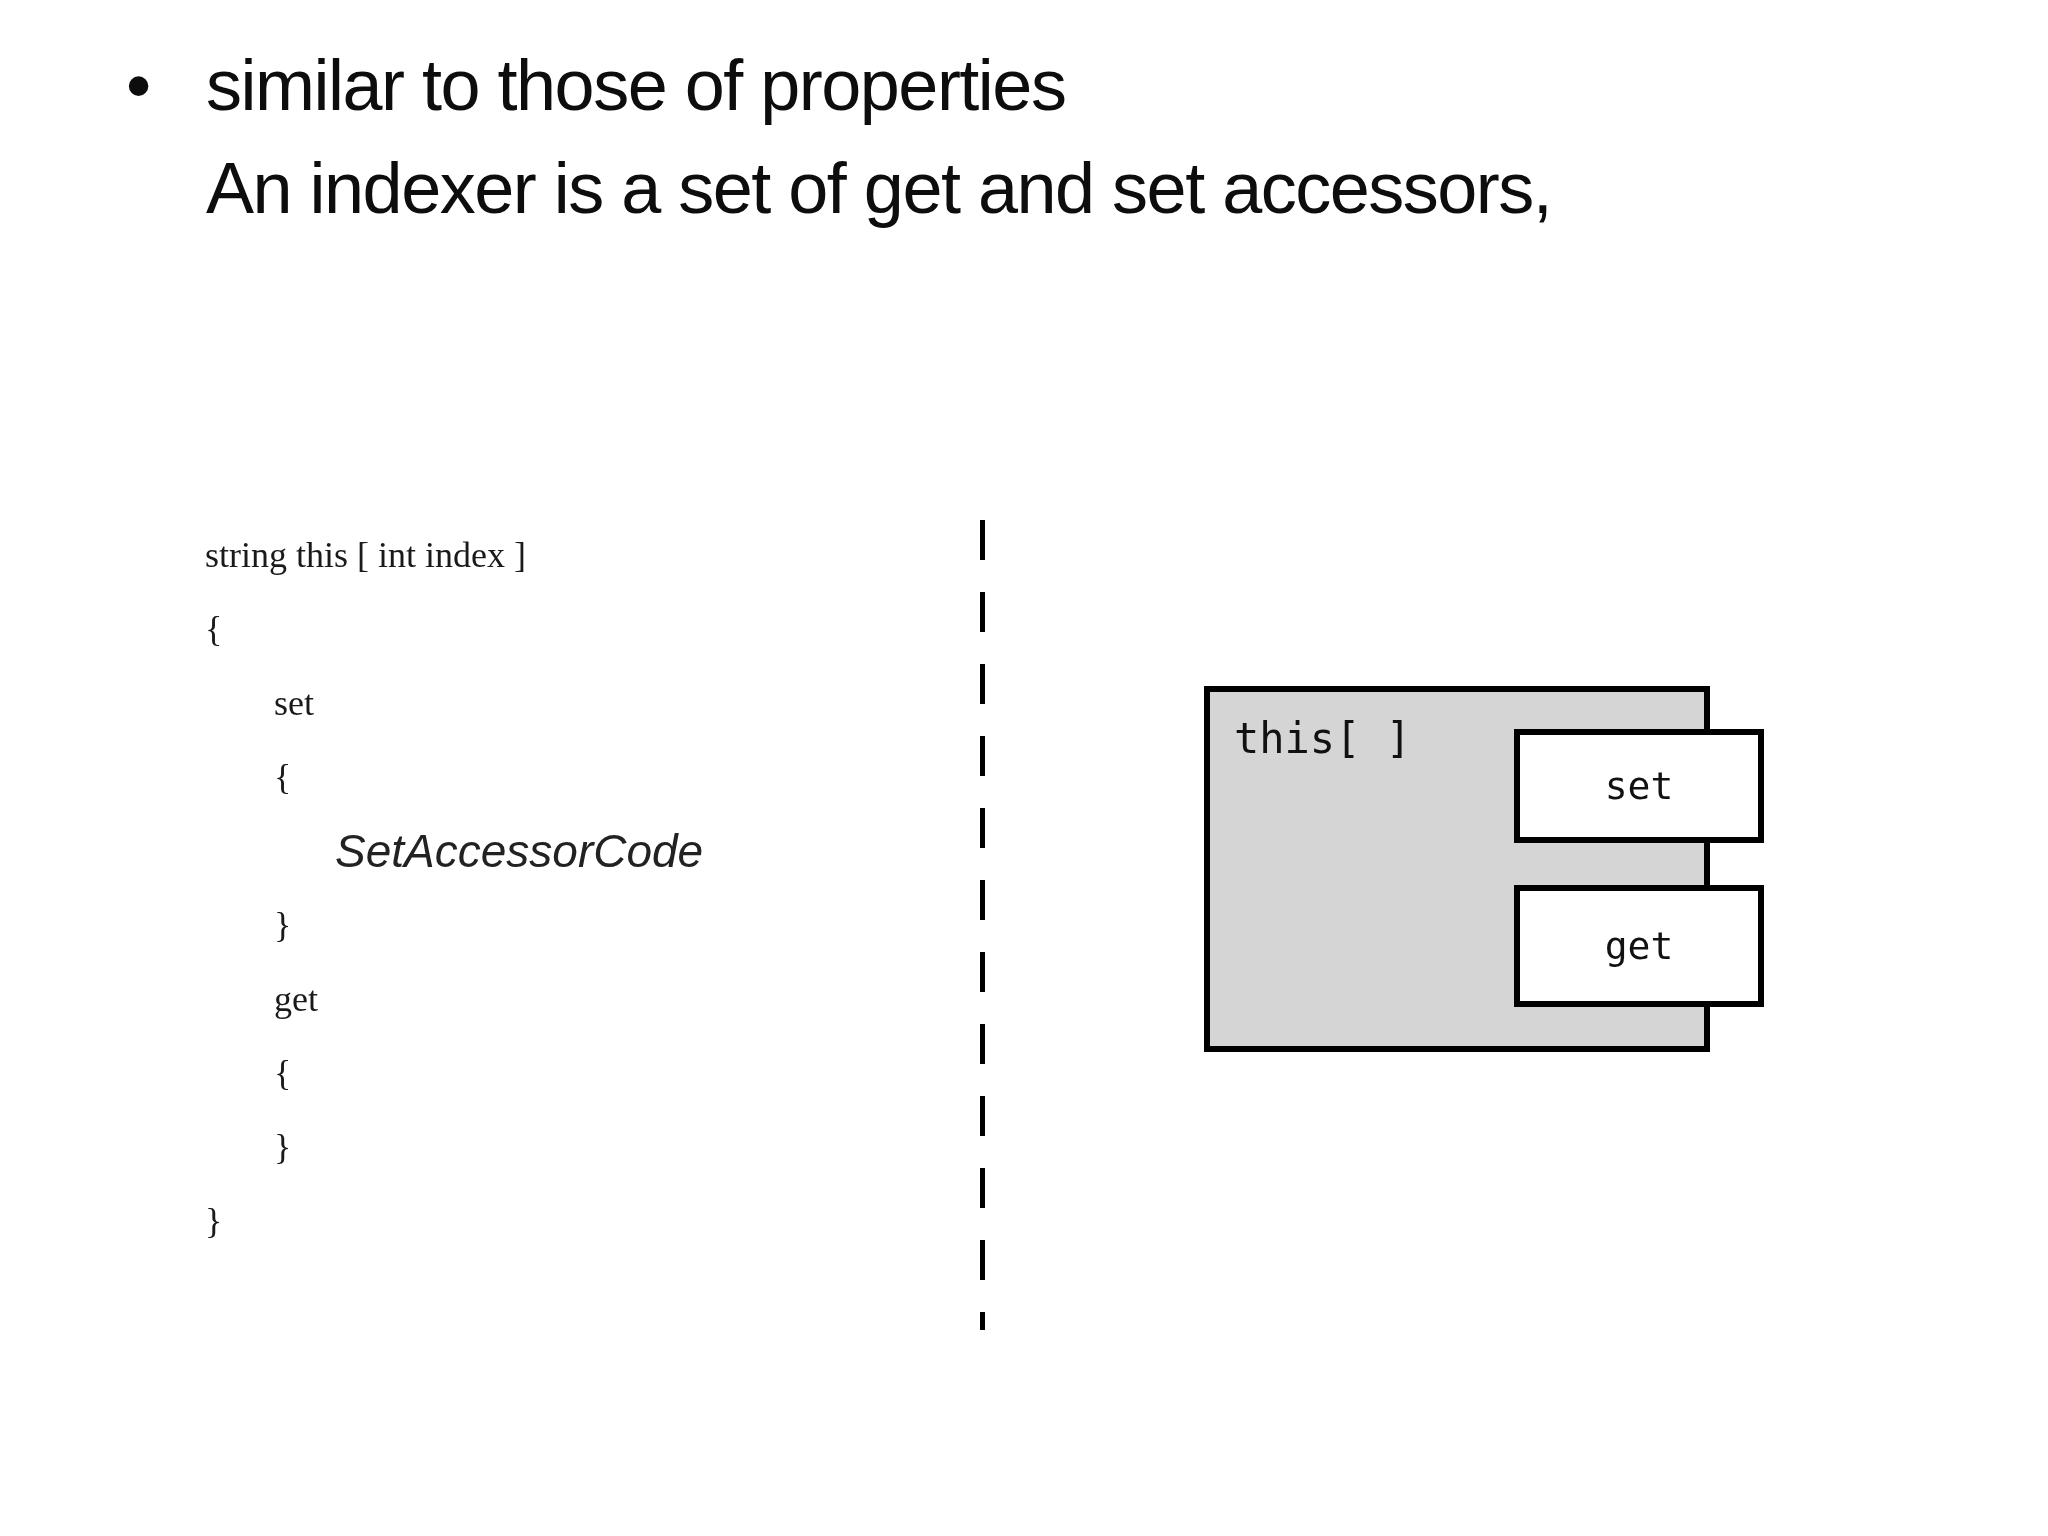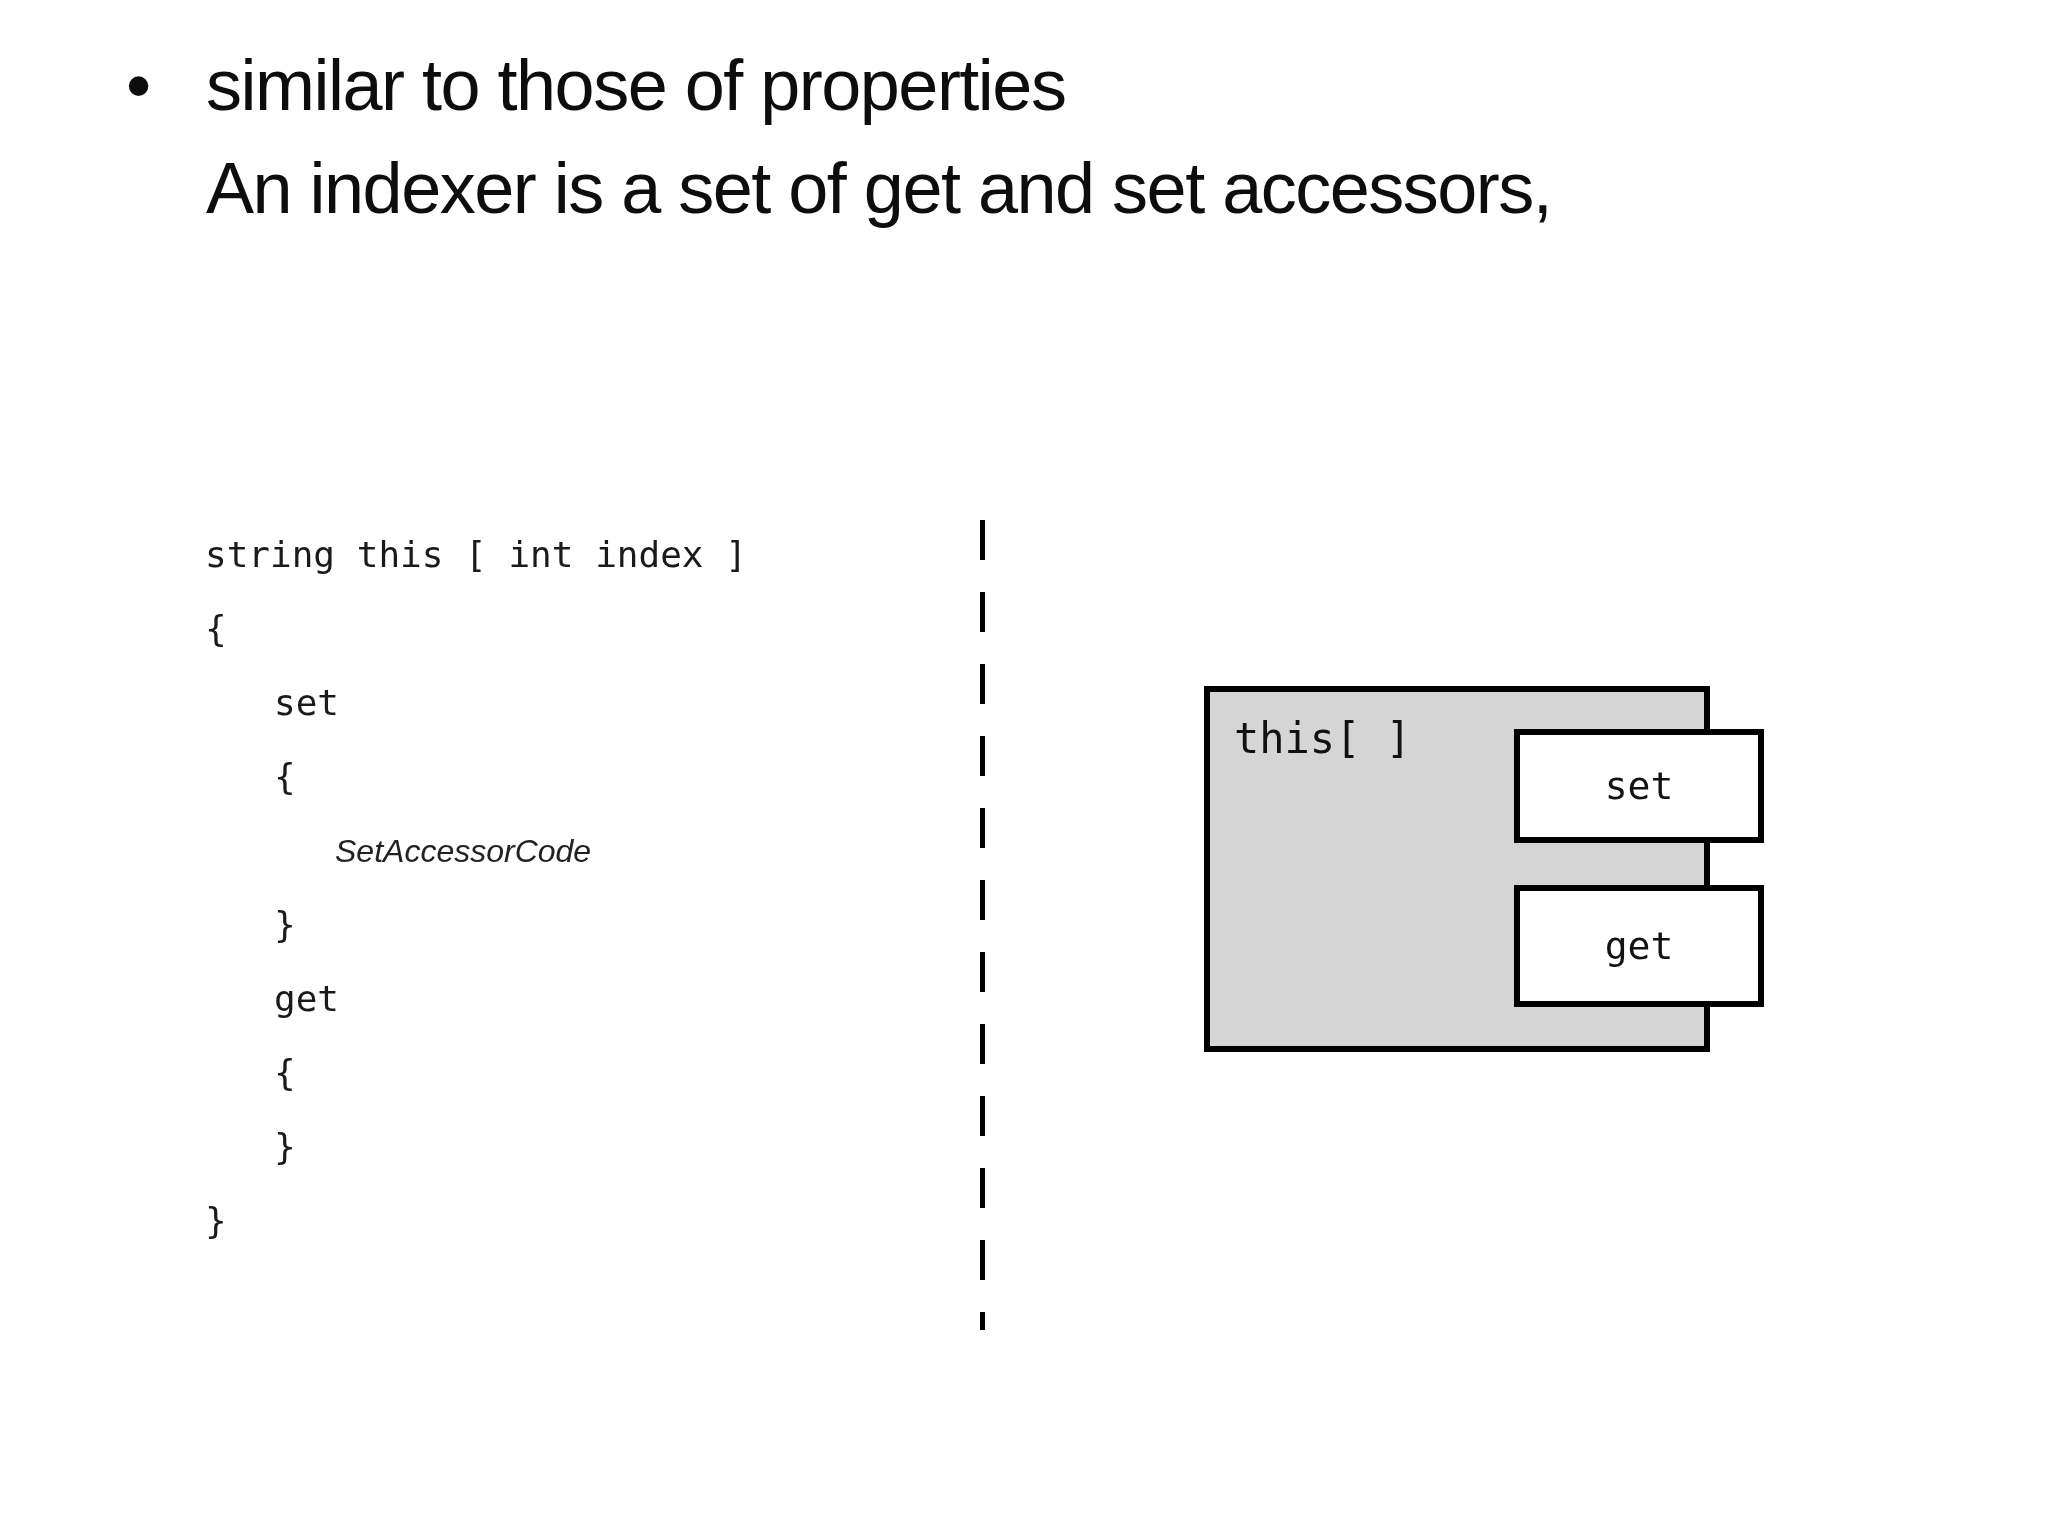--- a/index.html
+++ b/index.html
@@ -42,27 +42,28 @@
     left: 205px;
     top: 518px;
     color: #1a1a1a;
     font-family: "DejaVu Sans Mono", monospace;
     font-size: 36px;
   }
   .cl {
     height: 74px;
     line-height: 74px;
     white-space: pre;
+    font-family: Liberation Serif, serif;
   }
   .ind1 { padding-left: 69px; }
   .ind2 { padding-left: 130px; }
   .accessor {
     font-family: "Liberation Sans", sans-serif;
     font-style: italic;
-    font-size: 32px;
+    font-size: 46px;
     color: #222222;
   }
 
   
   .dashline {
     position: absolute;
     left: 980px;
     top: 520px;
     width: 5px;
     height: 810px;

